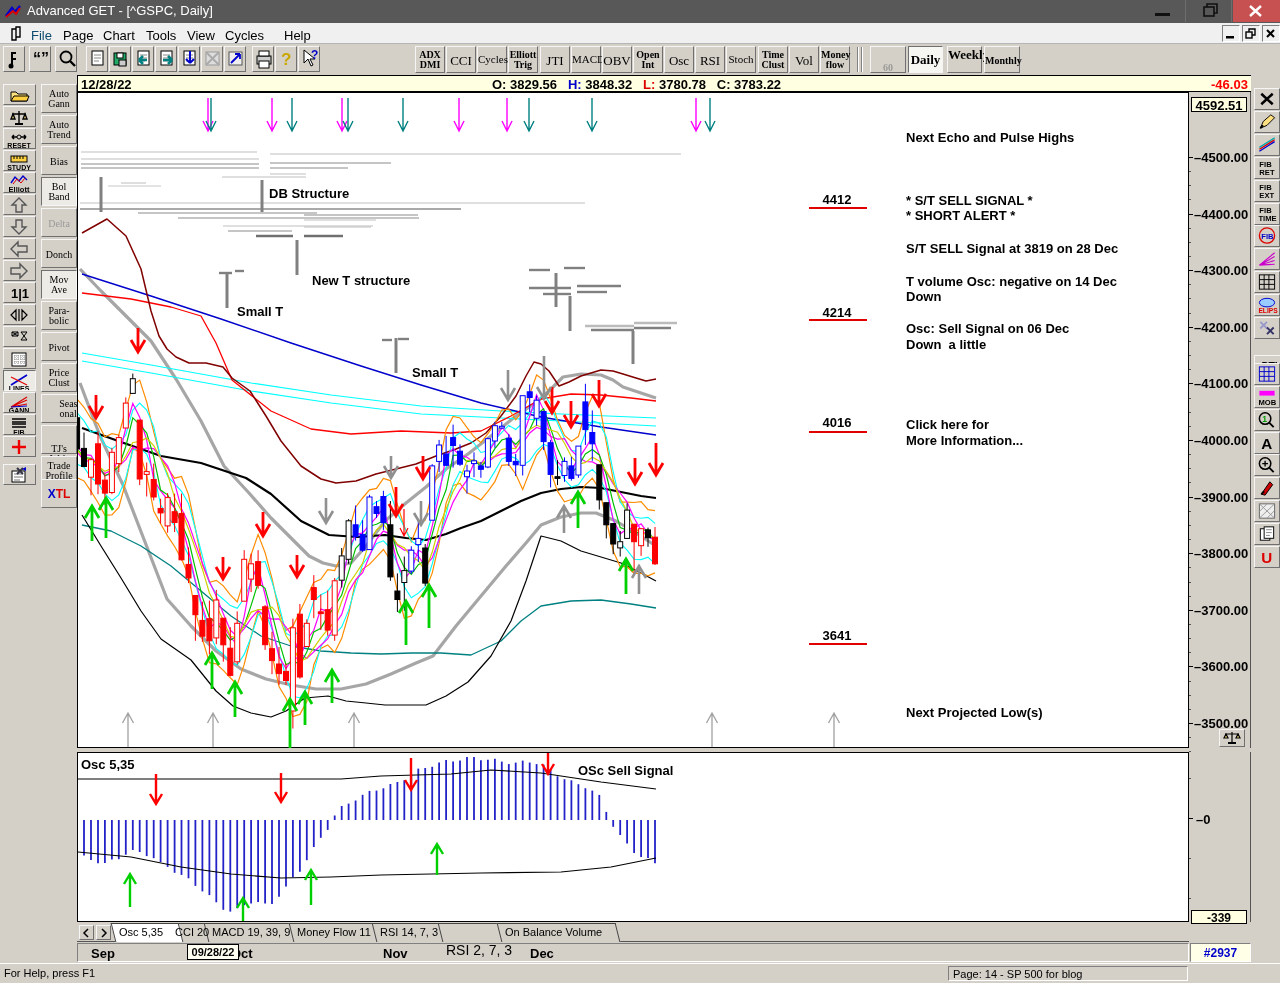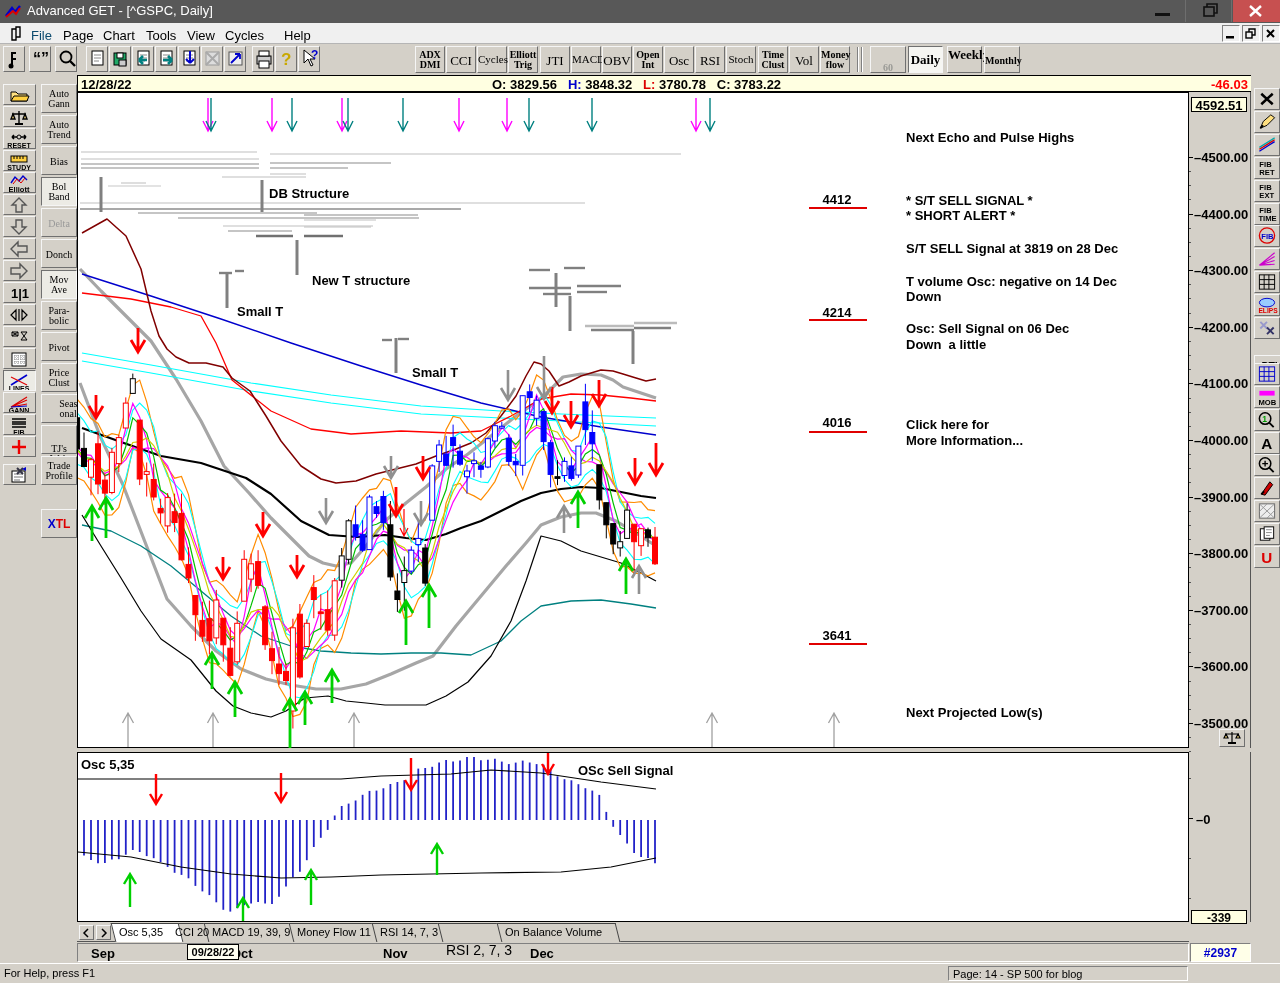--- a/index.html
+++ b/index.html
@@ -265,21 +265,21 @@
     </div>
     <div class="tbtn" style="left:41px;top:319px;width:58px;height:29px">
       <div style="font-size:10px;line-height:10px;margin-top:4px;color:#000;font-family:'Liberation Serif',serif">Seas-<br>onals</div>
     </div>
     <div class="tbtn" style="left:41px;top:350px;width:36px;height:29px">
       <div style="font-size:10px;line-height:10px;margin-top:18px;color:#000;font-family:'Liberation Serif',serif">TJ's<br>Web</div>
     </div>
     <div class="tbtn" style="left:41px;top:381px;width:36px;height:29px">
       <div style="font-size:10px;line-height:10px;margin-top:4px;color:#000;font-family:'Liberation Serif',serif">Trade<br>Profile</div>
     </div>
-    <div class="tbtn" style="left:41px;top:434px;width:36px;height:29px">
+    <div class="tbtn" style="left:41px;top:404px;width:36px;height:29px">
       <div style="font-size:12px;font-weight:bold;margin-top:7px"><span style="color:#00c">X</span><span style="color:#d00">TL</span></div>
     </div>
   </div>
 <div class="abs" style="left:77px;top:75px;width:1174px;height:17px;background:#ffffe1;border:1px solid #000;border-right:none">
 <div class="abs" style="left:3px;top:1px;font-size:13px;font-weight:bold">12/28/22</div>
 <div class="abs" style="left:414px;top:1px;font-size:13px;font-weight:bold">O:&nbsp;3829.56&nbsp;&nbsp;&nbsp;<span style="color:#00c">H:</span>&nbsp;3848.32&nbsp;&nbsp;&nbsp;<span style="color:#d00">L:</span>&nbsp;3780.78&nbsp;&nbsp;&nbsp;C:&nbsp;3783.22</div>
 <div class="abs" style="left:1133px;top:1px;font-size:13px;font-weight:bold;color:#f00">-46.03</div>
 </div>
 <div class="abs" style="left:77px;top:92px;width:1112px;height:656px;background:#fff;border:1px solid #000">
     <svg width="1111" height="655" viewBox="0 0 1111 655" style="position:absolute;left:0;top:0">

